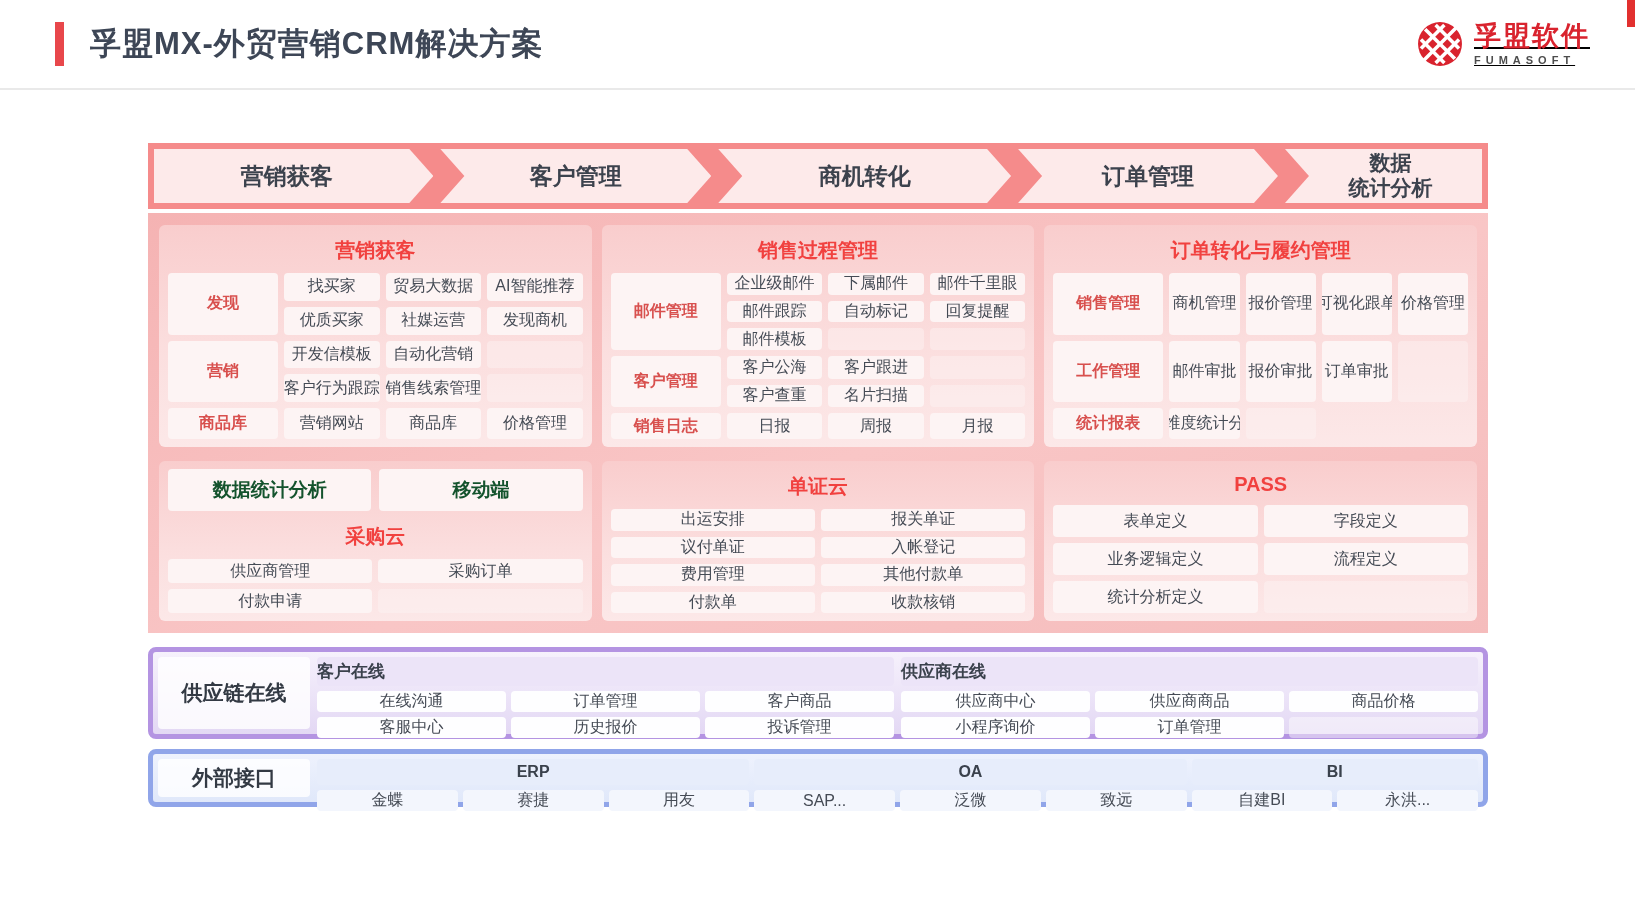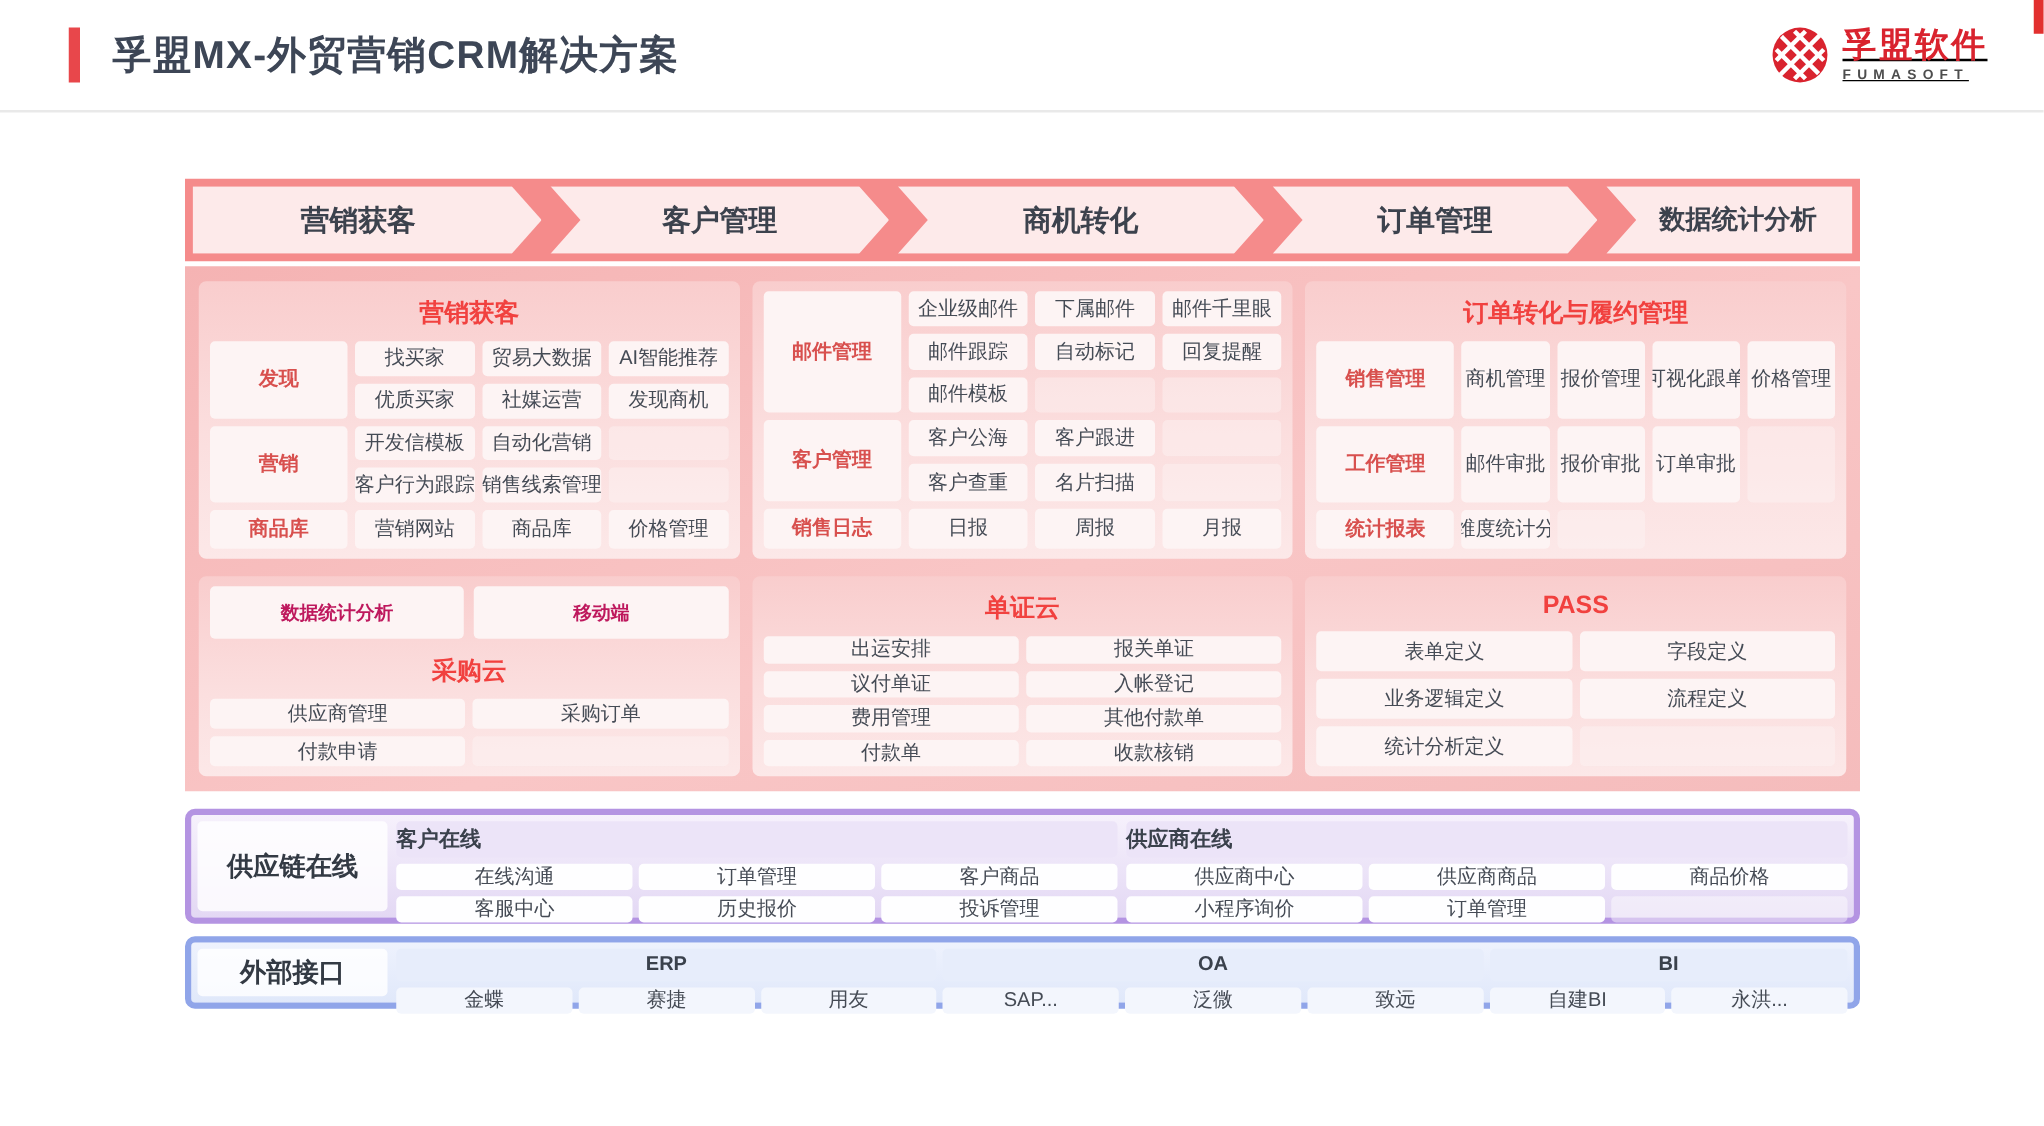--- a/index.html
+++ b/index.html
@@ -20,21 +20,21 @@
 
   
   .flow { margin:53px 0 0 148px; width:1340px; height:66px; background:#f58b8b;
           display:flex; gap:7px; padding:6px; }
   .step { background:#fdeaea; display:flex; align-items:center; justify-content:center;
           font-size:23px; font-weight:700; color:#3c424d; }
   .step.s1 { flex:1.45; clip-path:polygon(0 0, calc(100% - 24px) 0, 100% 50%, calc(100% - 24px) 100%, 0 100%); padding-right:14px; }
   .step.mid { clip-path:polygon(0 0, calc(100% - 24px) 0, 100% 50%, calc(100% - 24px) 100%, 0 100%, 24px 50%); }
   .step.s2 { flex:1.48; } .step.s3 { flex:1.6; } .step.s4 { flex:1.42; }
   .step.s5 { flex:1.0; clip-path:polygon(0 0, 100% 0, 100% 100%, 0 100%, 24px 50%); padding-left:14px; }
-  .two-line { display:flex; flex-direction:row; align-items:center; line-height:1.18; font-size:21px;text-align:center; }
+  .two-line { display:flex; flex-direction:column; align-items:center; line-height:1.18; font-size:21px;text-align:center; }
 
   
   .main { margin:4px 0 0 148px; width:1340px; height:420px; padding:12px 11px;
           background:linear-gradient(160deg,#f5b3b3 0%,#f9c6c6 55%,#f5bcbc 100%);
           display:flex; gap:10px; }
   .col { flex:1; display:flex; flex-direction:column; min-width:0; }
   .panel { background:linear-gradient(180deg,#f9cdcd 0%,#fbdede 55%,#fce8e8 100%);
            border-radius:6px; padding:8px 9px; display:flex; flex-direction:column; }
   .block1 { height:222px; }
   .block2 { flex:1; margin-top:14px; }
@@ -44,21 +44,21 @@
   .glabel { width:110px; flex:none; background:#fdf4f4; border-radius:4px; display:flex;
             align-items:center; justify-content:center; color:#d8504e; font-weight:700; font-size:16px; }
   .gcells { flex:1; display:grid; gap:6px; grid-auto-rows:1fr; min-height:0; }
   .c3 { grid-template-columns:repeat(3,1fr); }
   .c2 { grid-template-columns:repeat(4,1fr); }
   .cell { background:#fdf4f4; border-radius:4px; display:flex; align-items:center; justify-content:center;
           color:#454b55; font-size:16px; white-space:nowrap; overflow:hidden; }
   .cell.empty { background:rgba(253,244,244,0.45); }
   .duo { display:flex; gap:8px; height:42px; flex:none; margin-bottom:8px; }
   .duo-box { flex:1; background:#fdf4f4; border-radius:4px; display:flex; align-items:center;
-             justify-content:center; color:#be185d; font-weight:800; font-size:15px; }
+             justify-content:center; color:#14532d; font-weight:800; font-size:19px; }
   .pcells { flex:1; display:grid; grid-template-columns:repeat(2,1fr); gap:6px; grid-auto-rows:1fr; min-height:0; }
 
   
   .band { margin:13px 0 0 148px; width:1340px; border-radius:8px; padding:5px; display:flex; gap:7px; }
   .band.purple { height:92px; border:5px solid #b494e2; background:linear-gradient(180deg,#f6f1fc,#e3d8f4); margin-top:14px; }
   .band.blue   { height:58px; border:5px solid #90a5e9; background:linear-gradient(180deg,#eef2fd,#e0e8fa); margin-top:10px; }
   .band-label { width:152px; flex:none; background:rgba(255,255,255,0.82); border-radius:4px;
                 display:flex; align-items:center; justify-content:center;
                 font-size:21px; font-weight:800; color:#333a44; }
   .half { flex:1; display:flex; flex-direction:column; gap:5px; min-width:0; }
@@ -175,20 +175,21 @@
           <div class="cell">供应商管理</div>
           <div class="cell">采购订单</div>
           <div class="cell">付款申请</div>
           <div class="cell empty"></div>
         </div>
       </div>
     </div>
 
     <div class="col">
       <div class="panel block1">
+        <div class="ptitle">销售过程管理</div>
         <div class="groups">
           <div class="grp" style="flex:3">
             <div class="glabel">邮件管理</div>
             <div class="gcells c3">
               <div class="cell">企业级邮件</div>
               <div class="cell">下属邮件</div>
               <div class="cell">邮件千里眼</div>
               <div class="cell">邮件跟踪</div>
               <div class="cell">自动标记</div>
               <div class="cell">回复提醒</div>

